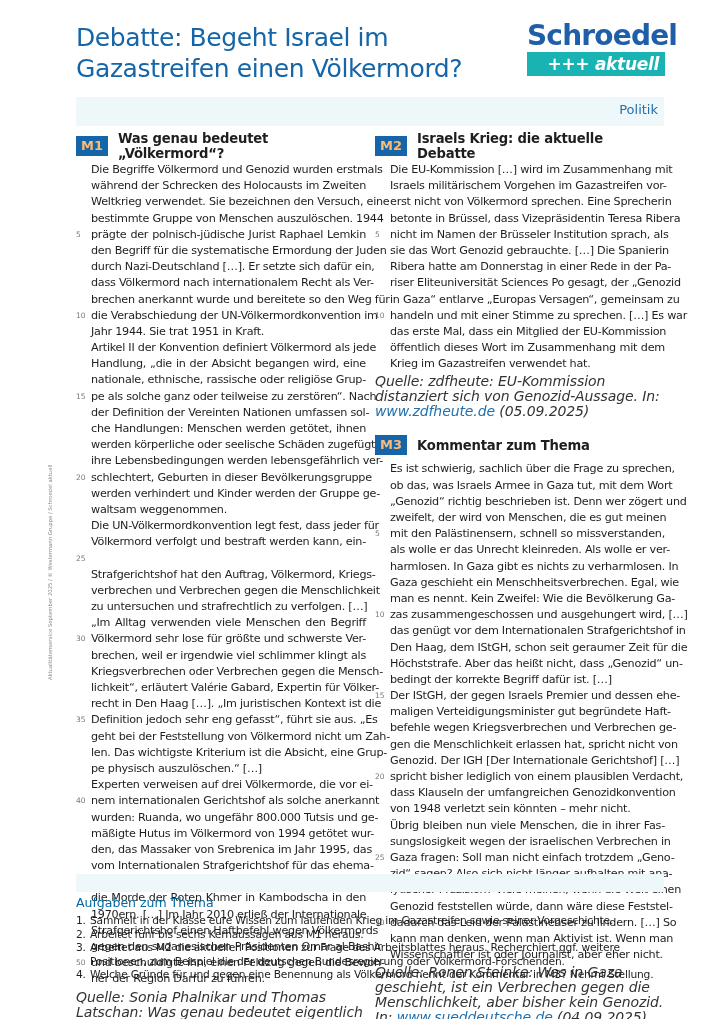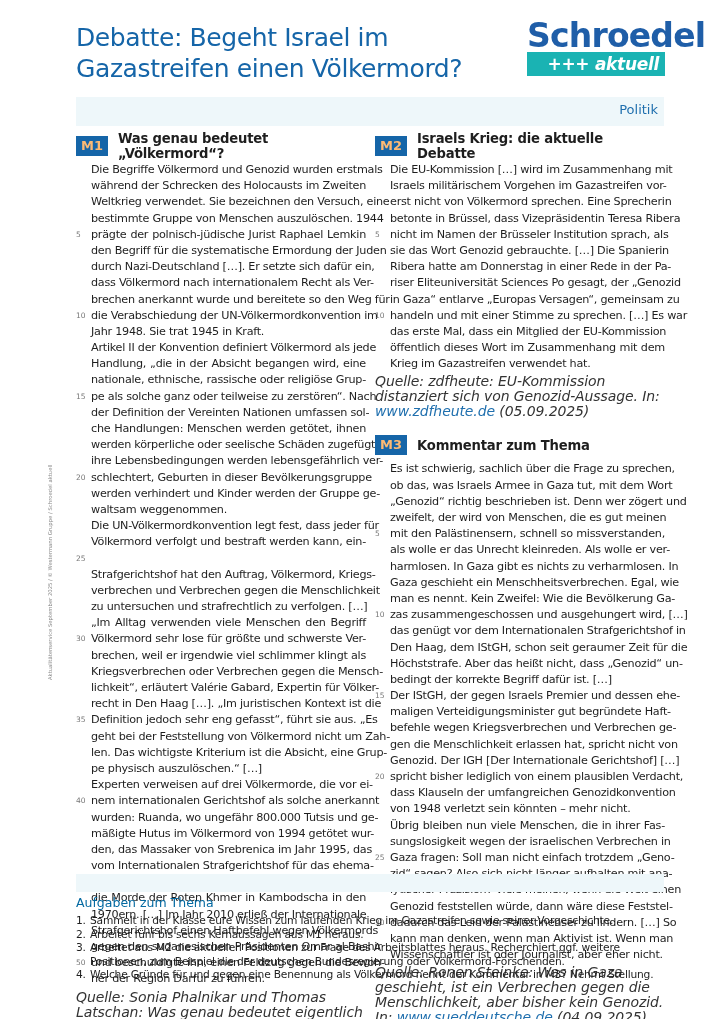--- a/index.html
+++ b/index.html
@@ -6,21 +6,21 @@
   html, body { width: 720px; height: 1019px; background: #ffffff; overflow: hidden; }
   body { position: relative; font-family: "DejaVu Sans", sans-serif; color: #1e1e1e; }
 
   .title {
     position: absolute; left: 76px; top: 22px; width: 420px;
     font-family: "DejaVu Sans", sans-serif; font-size: 25px; line-height: 31px;
     color: #1565a8; font-weight: normal; letter-spacing: -0.4px;
   }
   .logo { position: absolute; left: 527px; top: 22px; width: 138px; }
   .logo-word {
-    font-family: "DejaVu Sans", sans-serif; font-weight: bold; font-size: 33px;
+    font-family: "DejaVu Sans", sans-serif; font-weight: bold; font-size: 28px;
     color: #1f5ea8; line-height: 28px; text-align: right; letter-spacing: -0.8px;
   }
   .logo-bar {
     margin-top: 2px; background: #1ab3b3; color: #fff; height: 24px;
     font-family: "DejaVu Sans", sans-serif; font-style: italic; font-weight: bold;
     font-size: 17px; line-height: 24px; text-align: right; padding-right: 6px; letter-spacing: -0.3px;
   }
 
   .subject-band {
     position: absolute; left: 76px; top: 97px; width: 588px; height: 29px;
@@ -101,21 +101,21 @@
         <span class="line"><span>Die Begriffe Völkermord und Genozid wurden erstmals</span></span>
         <span class="line"><span>während der Schrecken des Holocausts im Zweiten</span></span>
         <span class="line"><span>Weltkrieg verwendet. Sie bezeichnen den Versuch, eine</span></span>
         <span class="line"><span>bestimmte Gruppe von Menschen auszulöschen. 1944</span></span>
         <span class="line"><span class="lnum">5</span><span>prägte der polnisch-jüdische Jurist Raphael Lemkin</span></span>
         <span class="line"><span>den Begriff für die systematische Ermordung der Juden</span></span>
         <span class="line"><span>durch Nazi-Deutschland […]. Er setzte sich dafür ein,</span></span>
         <span class="line"><span>dass Völkermord nach internationalem Recht als Ver-</span></span>
         <span class="line"><span>brechen anerkannt wurde und bereitete so den Weg für</span></span>
         <span class="line"><span class="lnum">10</span><span>die Verabschiedung der UN-Völkermordkonvention im</span></span>
-        <span class="line last"><span>Jahr 1948. Sie trat 1945 in Kraft.</span></span>
+        <span class="line last"><span>Jahr 1944. Sie trat 1951 in Kraft.</span></span>
         <span class="line"><span>Artikel II der Konvention definiert Völkermord als jede</span></span>
         <span class="line"><span>Handlung, „die in der Absicht begangen wird, eine</span></span>
         <span class="line"><span>nationale, ethnische, rassische oder religiöse Grup-</span></span>
         <span class="line"><span class="lnum">15</span><span>pe als solche ganz oder teilweise zu zerstören“. Nach</span></span>
         <span class="line"><span>der Definition der Vereinten Nationen umfassen sol-</span></span>
         <span class="line"><span>che Handlungen: Menschen werden getötet, ihnen</span></span>
         <span class="line"><span>werden körperliche oder seelische Schäden zugefügt,</span></span>
         <span class="line"><span>ihre Lebensbedingungen werden lebensgefährlich ver-</span></span>
         <span class="line"><span class="lnum">20</span><span>schlechtert, Geburten in dieser Bevölkerungsgruppe</span></span>
         <span class="line"><span>werden verhindert und Kinder werden der Gruppe ge-</span></span>

